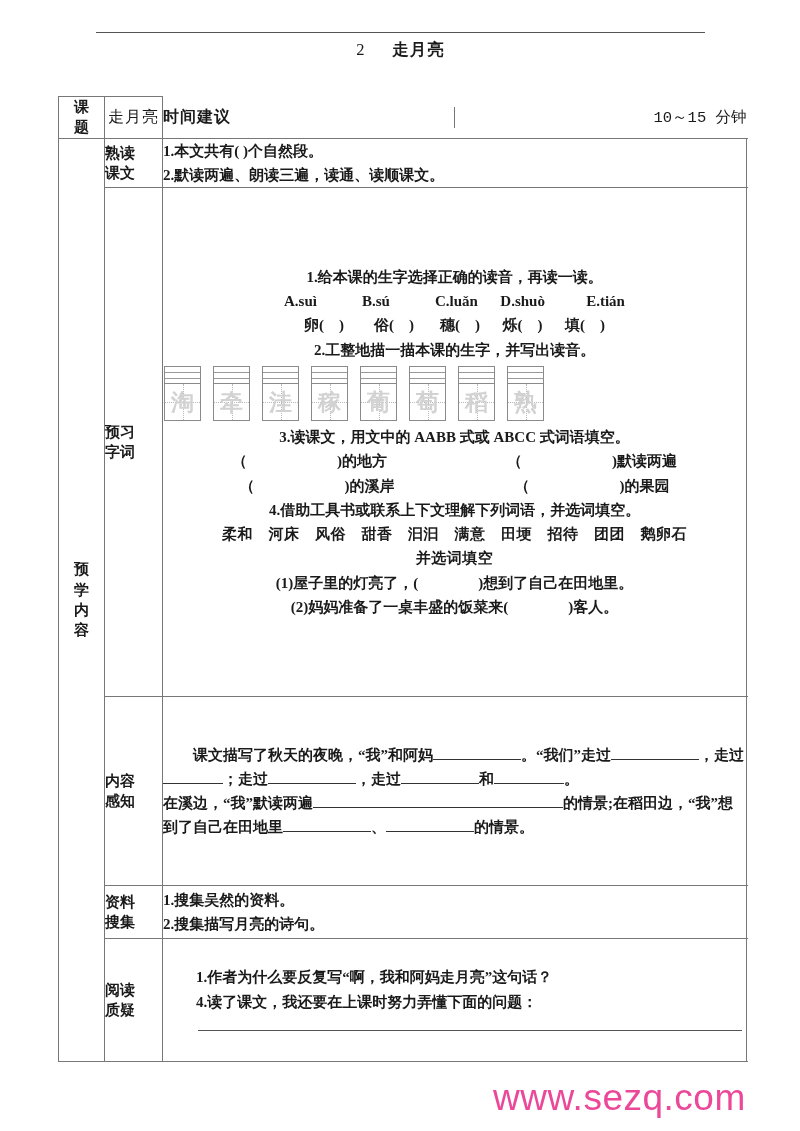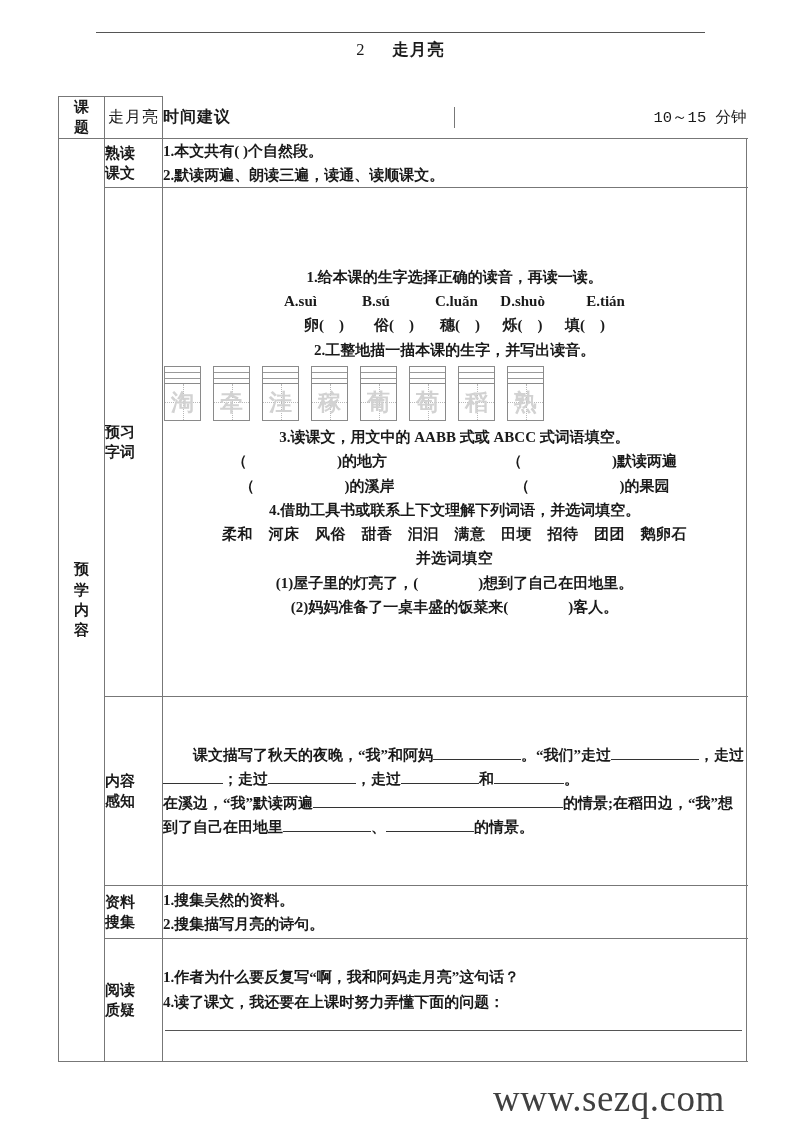--- a/index.html
+++ b/index.html
@@ -159,23 +159,23 @@
     border-bottom:1px solid #555;
     height:0;
     margin:16px 4px 4px 2px;
   }
 
   .wordlist{letter-spacing:0.5px;}
 
   
   .watermark{
     position:absolute;left:493px;top:1077px;
-    font-family:Liberation Serif, serif;
+    font-family:Liberation Sans, sans-serif;
     font-size:37px;
-    color:#404040;
+    color:#ec4899;
     letter-spacing:0.5px;
     white-space:nowrap;
     pointer-events:none;
   }
 </style>
 </head>
 <body>
 
 <div class="page">
 
@@ -333,21 +333,21 @@
           <p>1.搜集吴然的资料。</p>
           <p>2.搜集描写月亮的诗句。</p>
         </td>
       </tr>
 
       <tr>
         <td class="sublabel">
           <span>阅读</span>
           <span>质疑</span>
         </td>
-        <td class="body-cell" colspan="2" style="height:122px;vertical-align:middle;">
+        <td class="body-cell" colspan="2" style="height:122px;vertical-align:middle;padding-left:33px;">
           <p>1.作者为什么要反复写“啊，我和阿妈走月亮”这句话？</p>
           <p>4.读了课文，我还要在上课时努力弄懂下面的问题：</p>
           <span class="long-rule"></span>
         </td>
       </tr>
 
     </tbody>
   </table>
 
   <div class="watermark">www.sezq.com</div>

